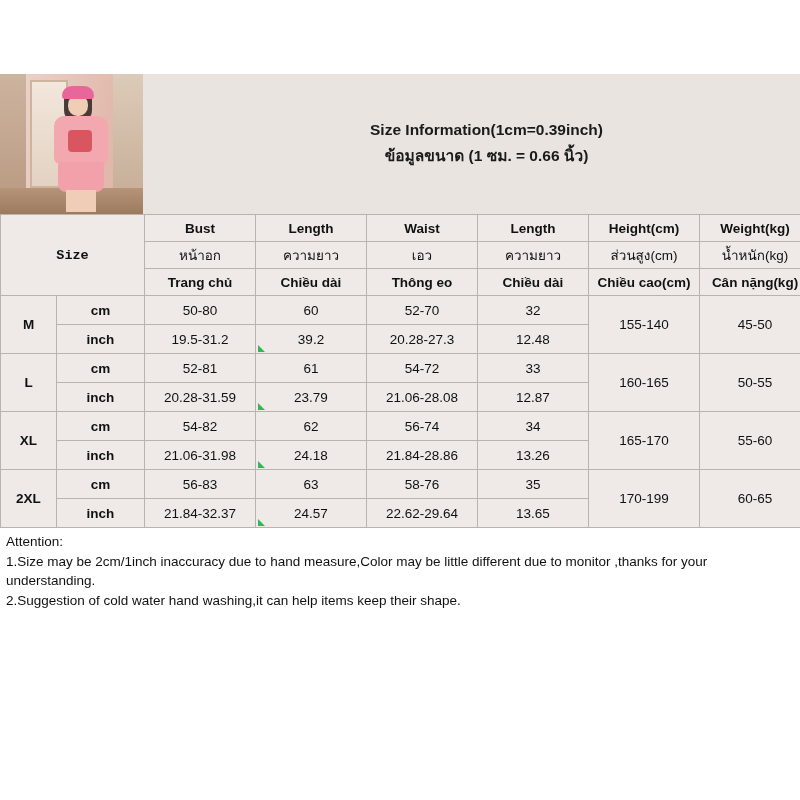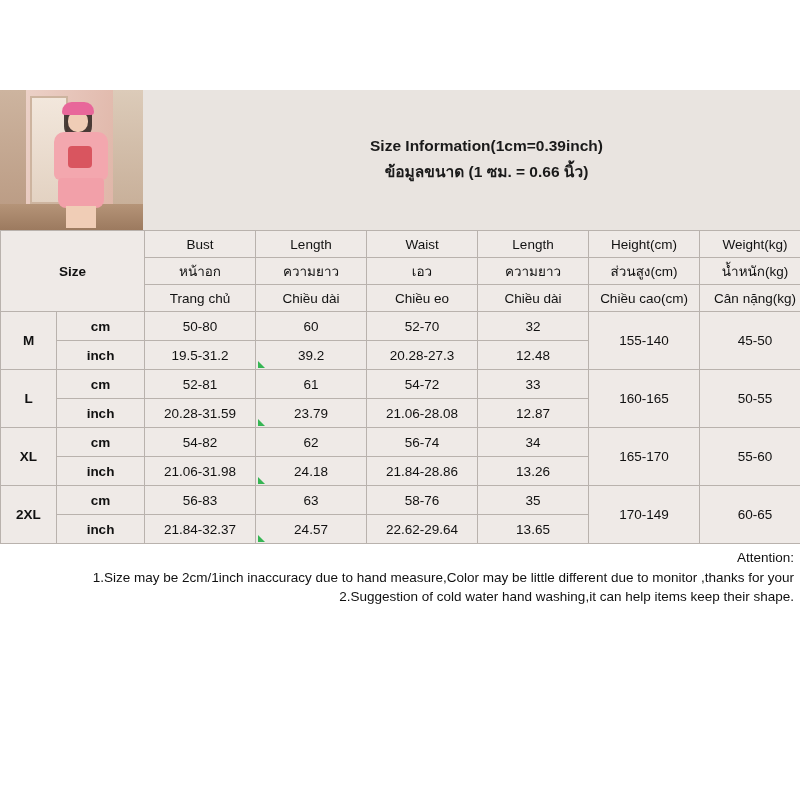--- a/index.html
+++ b/index.html
@@ -10,21 +10,21 @@
   body {
     width: 800px;
     height: 800px;
     font-family: "Liberation Sans", sans-serif;
     position: relative;
     overflow: hidden;
   }
   #chart {
     position: absolute;
     left: 0;
-    top: 90px;
+    top: 74px;
     width: 800px;
   }
 
   
   .header-band {
     display: flex;
     height: 140px;
     background: #e8e3df;
   }
   .header-photo {
@@ -114,24 +114,25 @@
     color: #111;
     padding: 2px 1px;
     background: #efeae7;
   }
   .col-size   { width: 56px; }
   .col-unit   { width: 88px; }
   .col-data   { width: 111px; }
   .col-hw     { width: 111px; }
 
   .hdr-cell { height: 22px; font-size: 13.5px; }
-  .hdr-cell.b { font-weight: normal; }
+  .hdr-cell.b { font-weight: bold; }
   .size-label {
     font-weight: bold;
     font-size: 24px;
+    font-family: Liberation Mono, monospace;
   }
   .sz {
     font-weight: bold;
     font-size: 15.5px;
   }
   .unit {
     font-weight: bold;
     font-size: 13px;
   }
   .row-h { height: 29px; }
@@ -155,21 +156,21 @@
   
   .attention {
     width: 800px;
     box-sizing: border-box;
     padding: 4px 6px 8px 6px;
     background: #ffffff;
     font-size: 13.5px;
     color: #111;
     line-height: 1.45;
   }
-  .attention div { white-space: nowrap; text-align: right; }
+  .attention div { white-space: nowrap; }
 </style>
 </head>
 <body>
 
 <div id="chart">
 
   <div class="header-band">
     <div class="header-photo">
       <div class="photo-wall-l"></div>
       <div class="photo-wall-r"></div>
@@ -217,21 +218,21 @@
         <td class="hdr-cell">ความยาว</td>
         <td class="hdr-cell">เอว</td>
         <td class="hdr-cell">ความยาว</td>
         <td class="hdr-cell">ส่วนสูง(cm)</td>
         <td class="hdr-cell">น้ำหนัก(kg)</td>
       </tr>
 
       <tr>
         <td class="hdr-cell b">Trang chủ</td>
         <td class="hdr-cell b">Chiều dài</td>
-        <td class="hdr-cell b">Chiều eo</td>
+        <td class="hdr-cell b">Thông eo</td>
         <td class="hdr-cell b">Chiều dài</td>
         <td class="hdr-cell b">Chiều cao(cm)</td>
         <td class="hdr-cell b">Cân nặng(kg)</td>
       </tr>
 
       <tr class="row-h">
         <td class="sz" rowspan="2">M</td>
         <td class="unit">cm</td>
         <td>50-80</td>
         <td>60</td>
@@ -284,32 +285,33 @@
         <td>13.26</td>
       </tr>
 
       <tr class="row-h">
         <td class="sz" rowspan="2">2XL</td>
         <td class="unit">cm</td>
         <td>56-83</td>
         <td>63</td>
         <td>58-76</td>
         <td>35</td>
-        <td rowspan="2">170-149</td>
+        <td rowspan="2">170-199</td>
         <td rowspan="2">60-65</td>
       </tr>
       <tr class="row-h">
         <td class="unit">inch</td>
         <td>21.84-32.37</td>
         <td class="tick">24.57</td>
         <td>22.62-29.64</td>
         <td>13.65</td>
       </tr>
     </tbody>
   </table>
 
   <div class="attention">
     <div>Attention:</div>
     <div>1.Size may be 2cm/1inch inaccuracy due to hand measure,Color may be little different due to monitor ,thanks for your</div>
+    <div>understanding.</div>
     <div>2.Suggestion of cold water hand washing,it can help items keep their shape.</div>
   </div>
 
 </div>
 
 </body></html>

